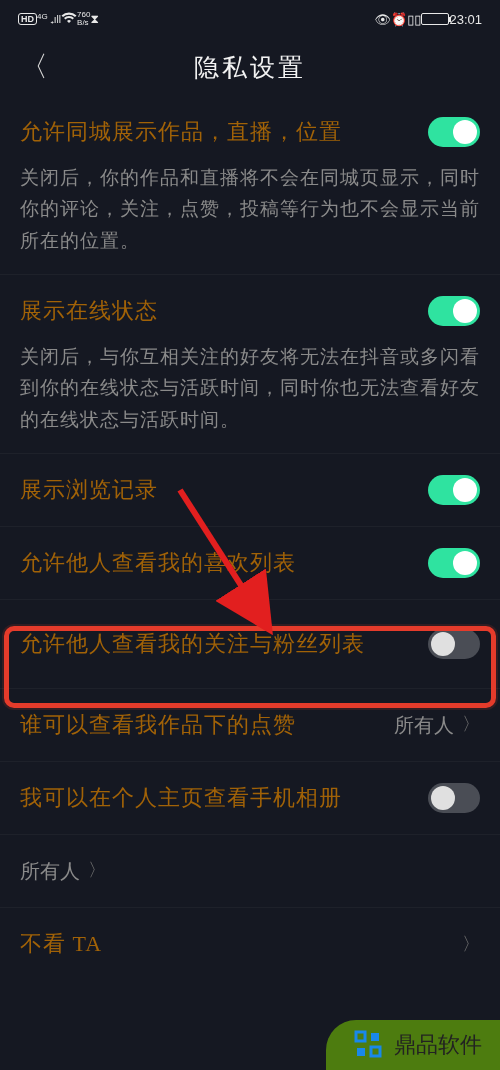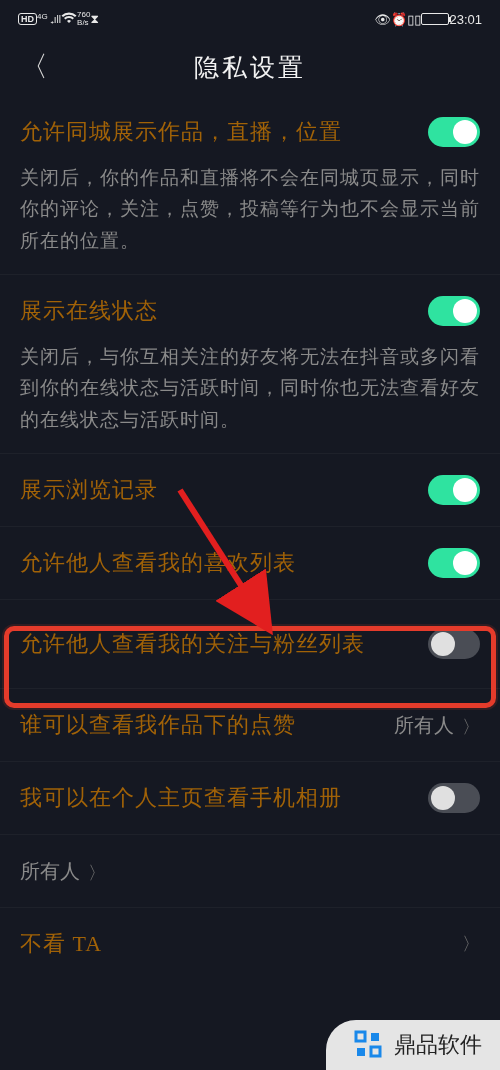--- a/index.html
+++ b/index.html
@@ -88,21 +88,21 @@
       color: #8a8a8a;
       font-size: 19px;
       line-height: 1.65;
       margin-top: 12px;
       letter-spacing: 1px;
     }
     .row-value {
       color: #8a8a8a;
       font-size: 20px;
       display: flex;
-      align-items: flex-end;
+      align-items: flex-start;
       gap: 8px;
       white-space: nowrap;
     }
     .chevron { color: #707070; font-family: sans-serif; font-size: 18px; }
     
     .toggle {
       width: 52px; height: 30px;
       border-radius: 15px;
       position: relative;
       flex-shrink: 0;
@@ -130,21 +130,21 @@
     }
     
     .arrow-svg { position:absolute; left:170px; top:485px; pointer-events:none; }
     
     .watermark {
       position: absolute;
       right: 0; bottom: 0;
       display: flex;
       align-items: flex-start;
       gap: 10px;
-      background: #e5e5e5;
+      background: #4d7c0f;
       border-top-left-radius: 30px;
       padding: 10px 18px 10px 28px;
       font-family: "Microsoft YaHei", sans-serif;
     }
     .wm-icon {
       width: 30px; height: 30px;
       position: relative;
     }
     .wm-text { font-size: 22px; color: #222; font-weight: 500; }
   </style>

